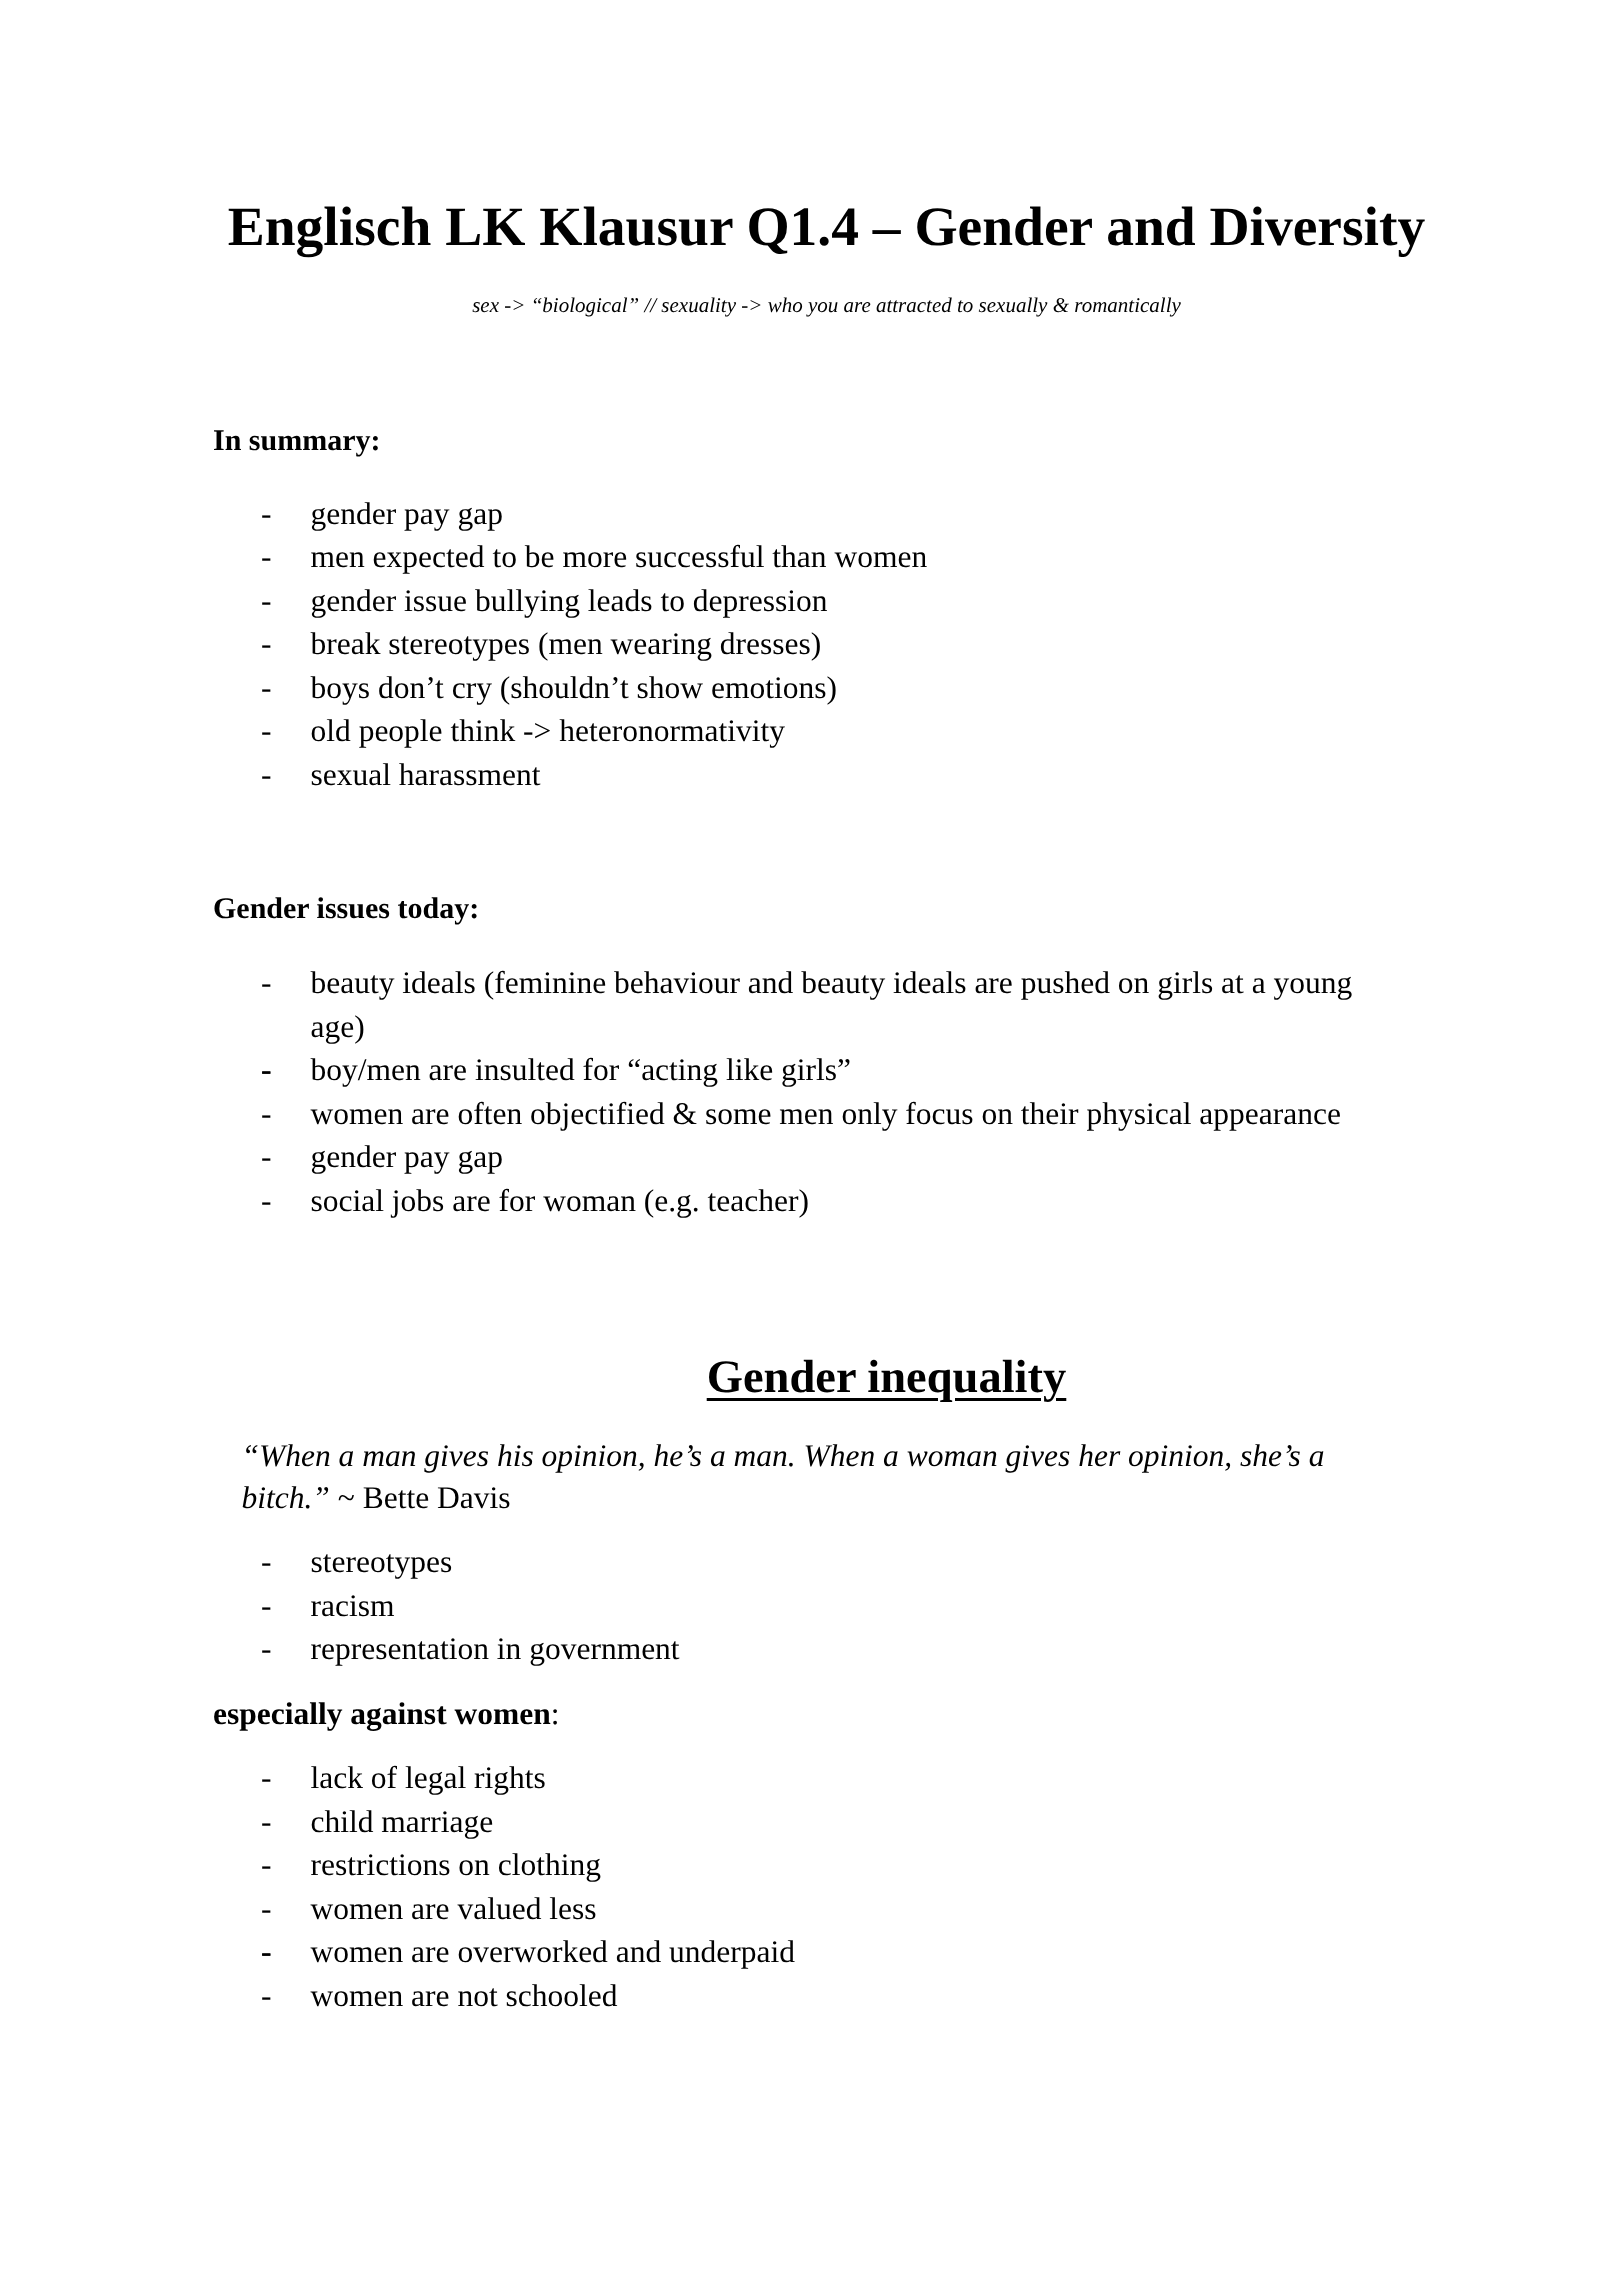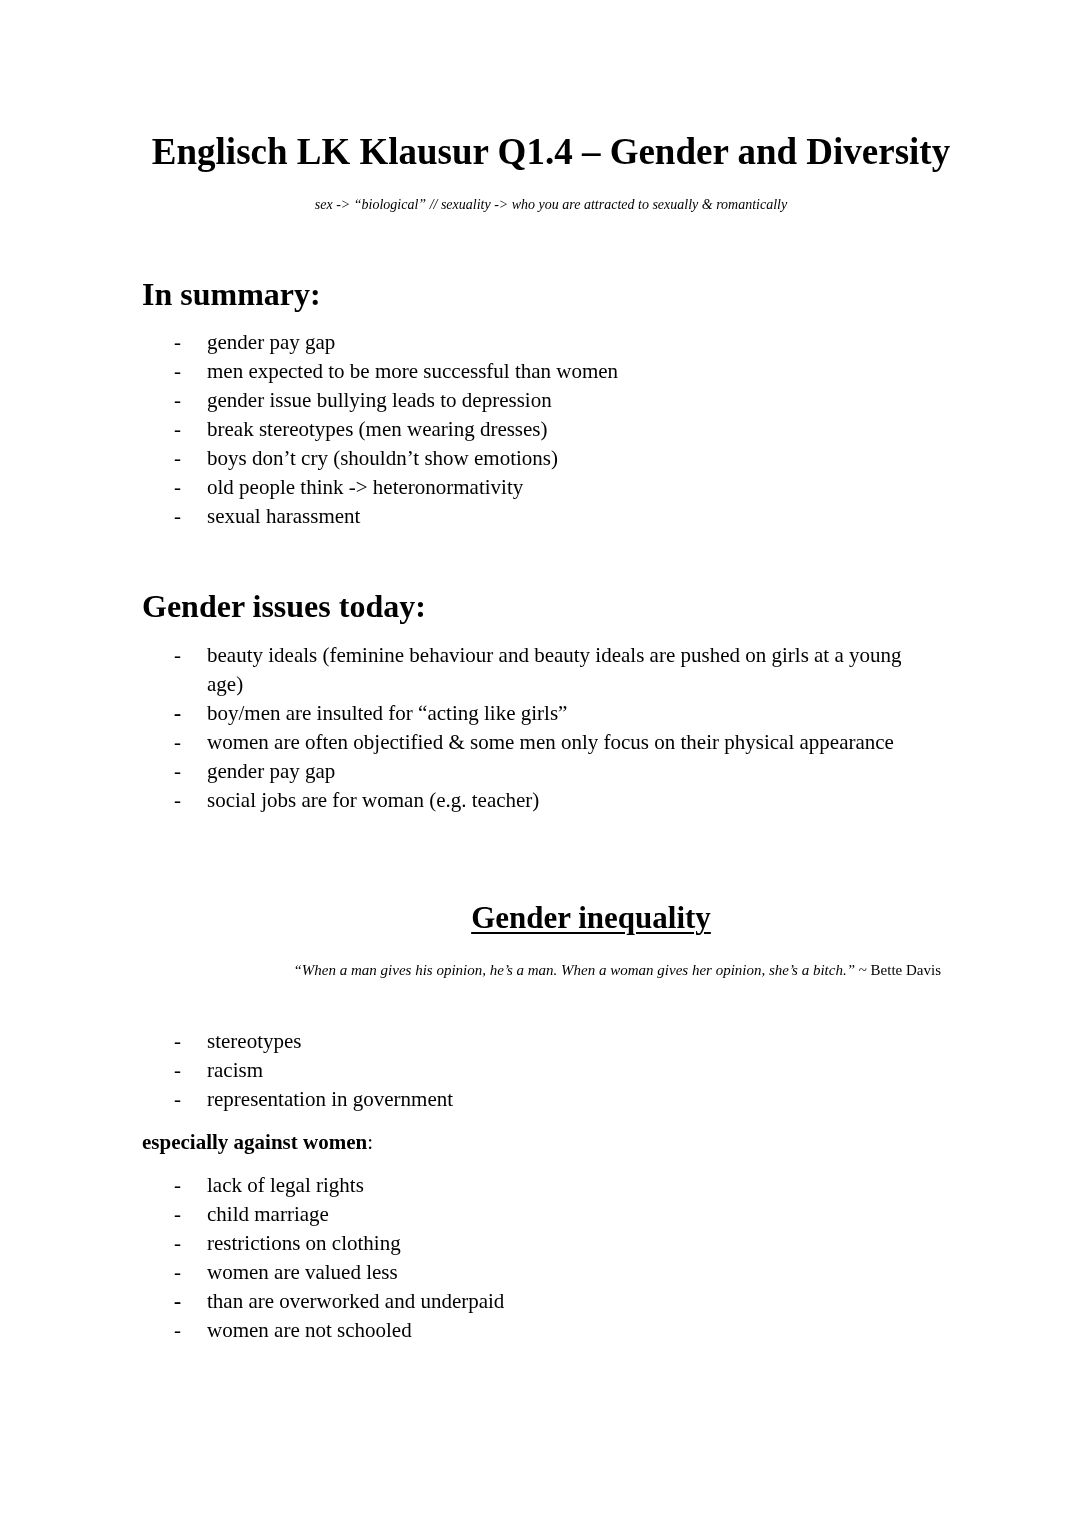--- a/index.html
+++ b/index.html
@@ -37,43 +37,43 @@
       top: 190px;
       text-align: center;
       font-size: 14px;
       font-style: italic;
       line-height: 30px;
       margin: 0;
     }
     .h2 {
       position: absolute;
       left: 131px;
-      font-size: 32px;
+      font-size: 20px;
       font-weight: bold;
       line-height: 36px;
       margin: 0;
     }
     .centered-heading {
       position: absolute;
       left: 0; width: 1080px;
       text-align: center;
       font-size: 31px;
       font-weight: bold;
       text-decoration: underline;
       text-decoration-thickness: 2px;
       text-underline-offset: 4px;
       line-height: 40px;
       margin: 0;
       padding-left: 40px;
     }
     .quote {
       position: absolute;
       left: 150px; width: 780px;
-      text-align: right;
-      font-size: 15px;
+      text-align: left;
+      font-size: 21px;
       line-height: 28px;
       margin: 0;
     }
     .quote .q-text { font-style: italic; }
     .bold-label {
       position: absolute;
       left: 131px;
       font-size: 21px;
       line-height: 28px;
       margin: 0;
@@ -140,17 +140,17 @@
   </ul>
 
   <p class="bold-label" style="top:1128px;"><b>especially against women</b><span>:</span></p>
 
   <ul class="dash-list" style="top:1171px;">
     <li><span class="dash">-</span><span>lack of legal rights</span></li>
     <li><span class="dash">-</span><span>child marriage</span></li>
     <li><span class="dash">-</span><span>restrictions on clothing</span></li>
     <li><span class="dash">-</span><span>women are valued less</span></li>
     <li><span class="dash">-</span></li>
-    <li><span class="dash">-</span><span>than are overworked and underpaid</span></li>
+    <li><span class="dash">-</span><span>women are overworked and underpaid</span></li>
     <li><span class="dash">-</span><span>women are not schooled</span></li>
   </ul>
 
 </div>
 
 </body></html>

